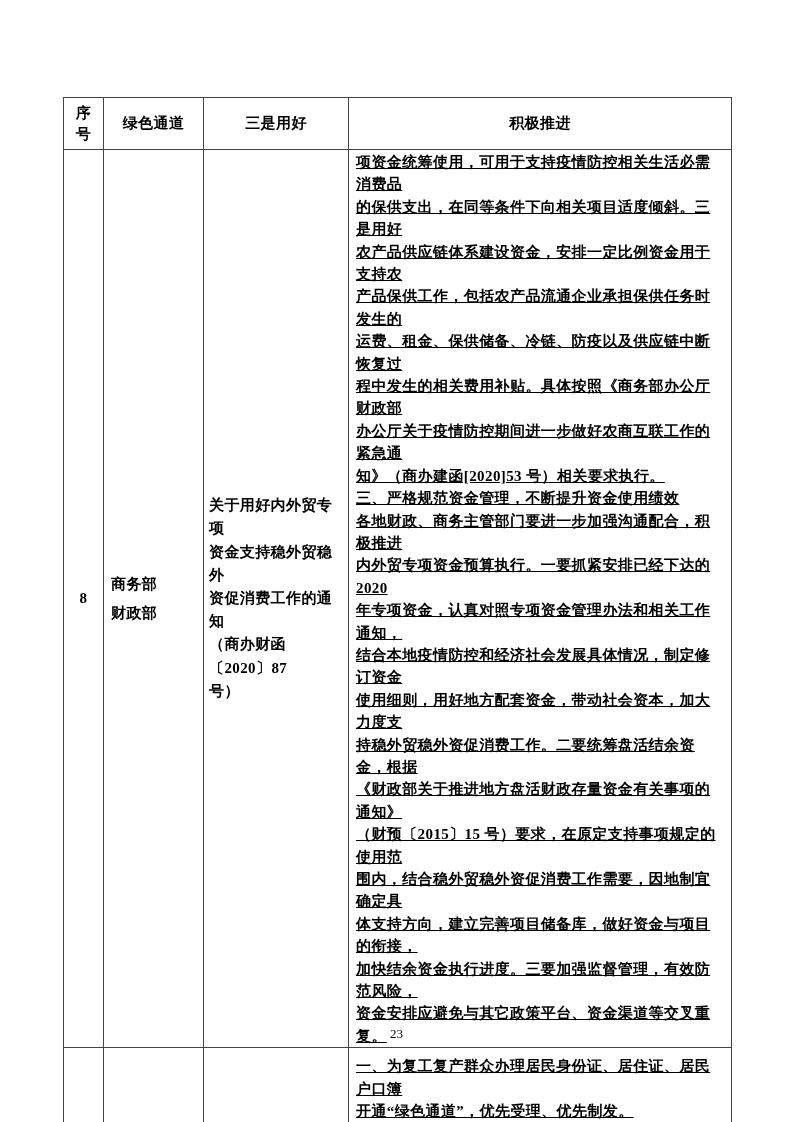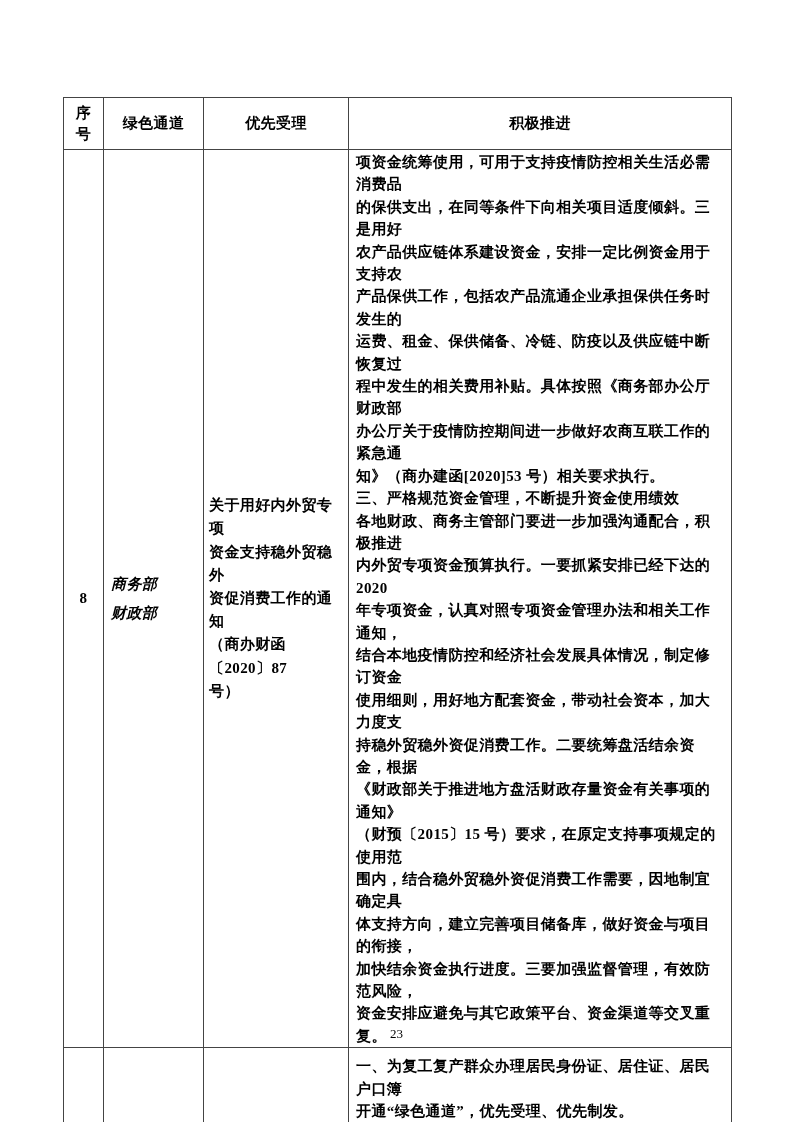--- a/index.html
+++ b/index.html
@@ -42,33 +42,33 @@
   }
   [data-bind-lines] { white-space: pre-line; }
   td.cell-no {
     text-align: center;
   }
   td.cell-agency {
     text-align: left;
     padding-left: 7px;
     padding-right: 4px;
     line-height: 29px;
-    font-style: italic;
   }
   td.cell-title {
     text-align: left;
     padding-left: 5px;
     padding-right: 3px;
     line-height: 23.2px;
   }
   td.cell-content {
     vertical-align: top;
     text-align: left;
     padding: 1px 6px 0 7px;
     line-height: 22.4px;
+    text-decoration: underline;
   }
   tr.row-9 td.cell-content {
     padding-top: 7px;
     line-height: 22.6px;
   }
   .page-number {
     position: absolute;
     left: 0;
     top: 1026px;
     width: 100%;
@@ -87,21 +87,21 @@
       <col class="c1">
         <col class="c2">
         <col class="c3">
         <col class="c4">
     </colgroup>
     <thead>
       <tr>
         <th data-bind-lines="table.headers.serial_lines">序
 号</th>
         <th data-bind="table.headers.agency">绿色通道</th>
-        <th data-bind="table.headers.doc_name">优先受理</th>
+        <th data-bind="table.headers.doc_name">三是用好</th>
         <th data-bind="table.headers.main_content">积极推进</th>
       </tr>
     </thead>
     <tbody>
       <tr class="row-8">
         <td class="cell-no" data-bind="table.rows.0.no">8</td>
         <td class="cell-agency" data-bind-lines="table.rows.0.agency_lines">商务部
 财政部</td>
         <td class="cell-title" data-bind-lines="table.rows.0.title_lines">关于用好内外贸专项
 资金支持稳外贸稳外

